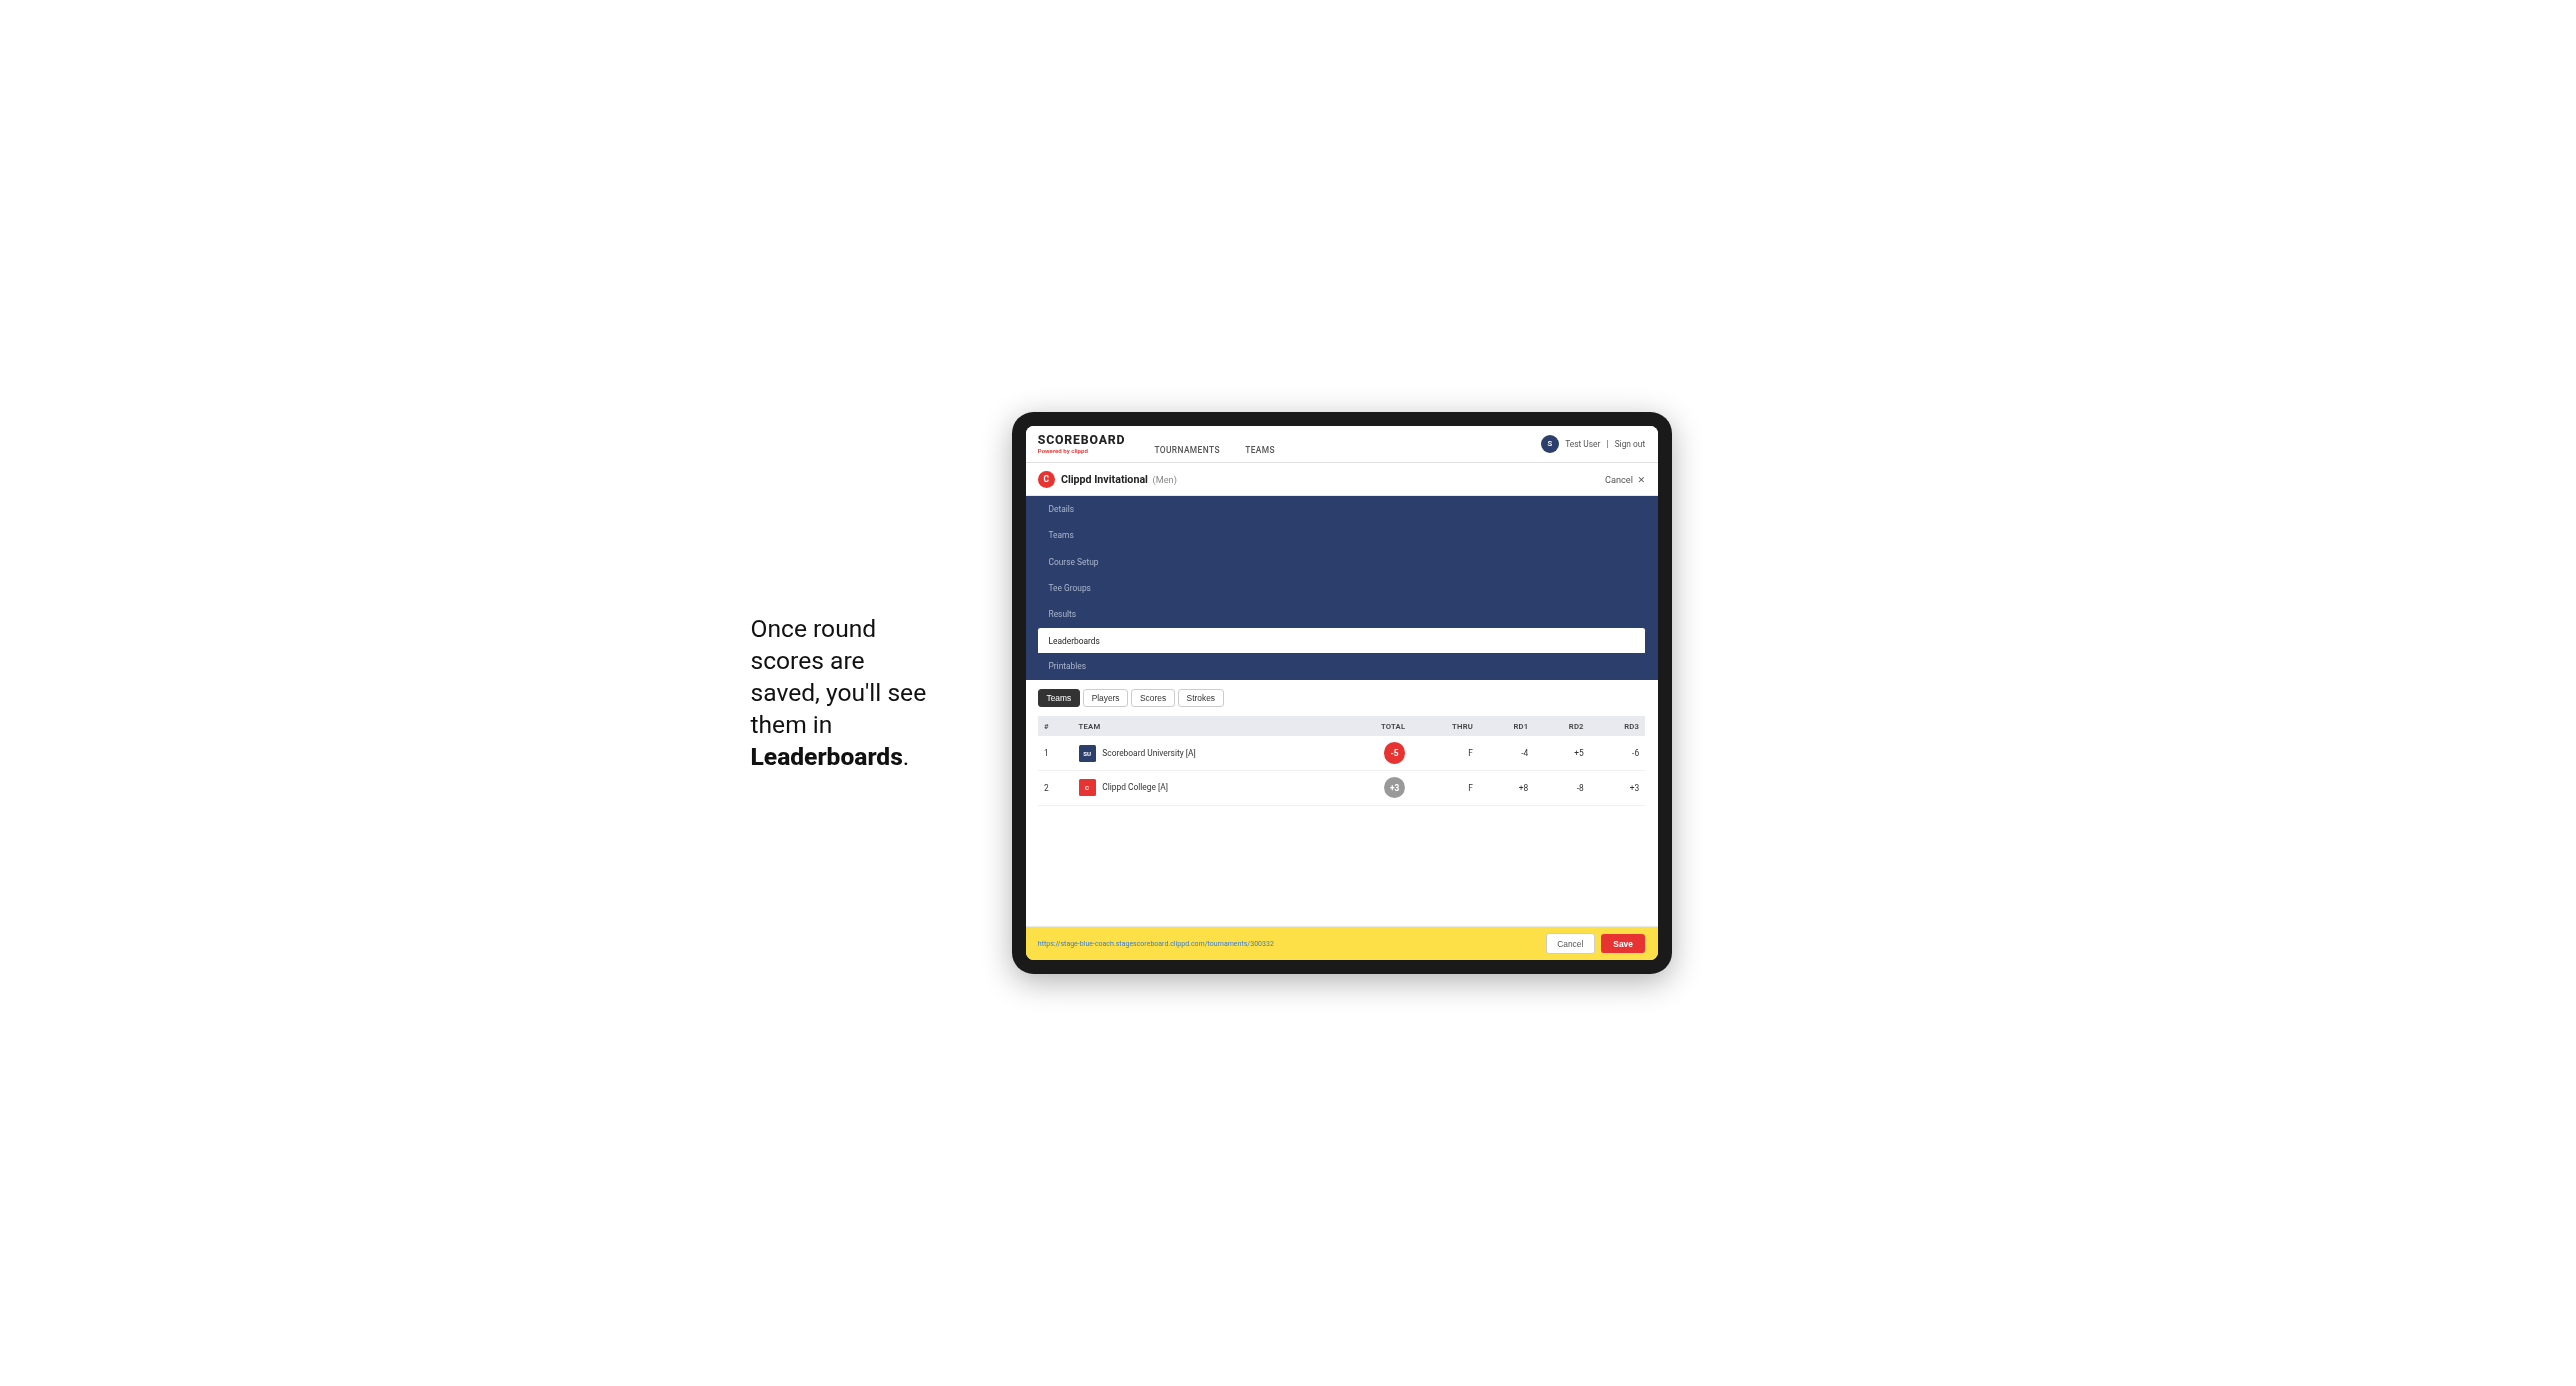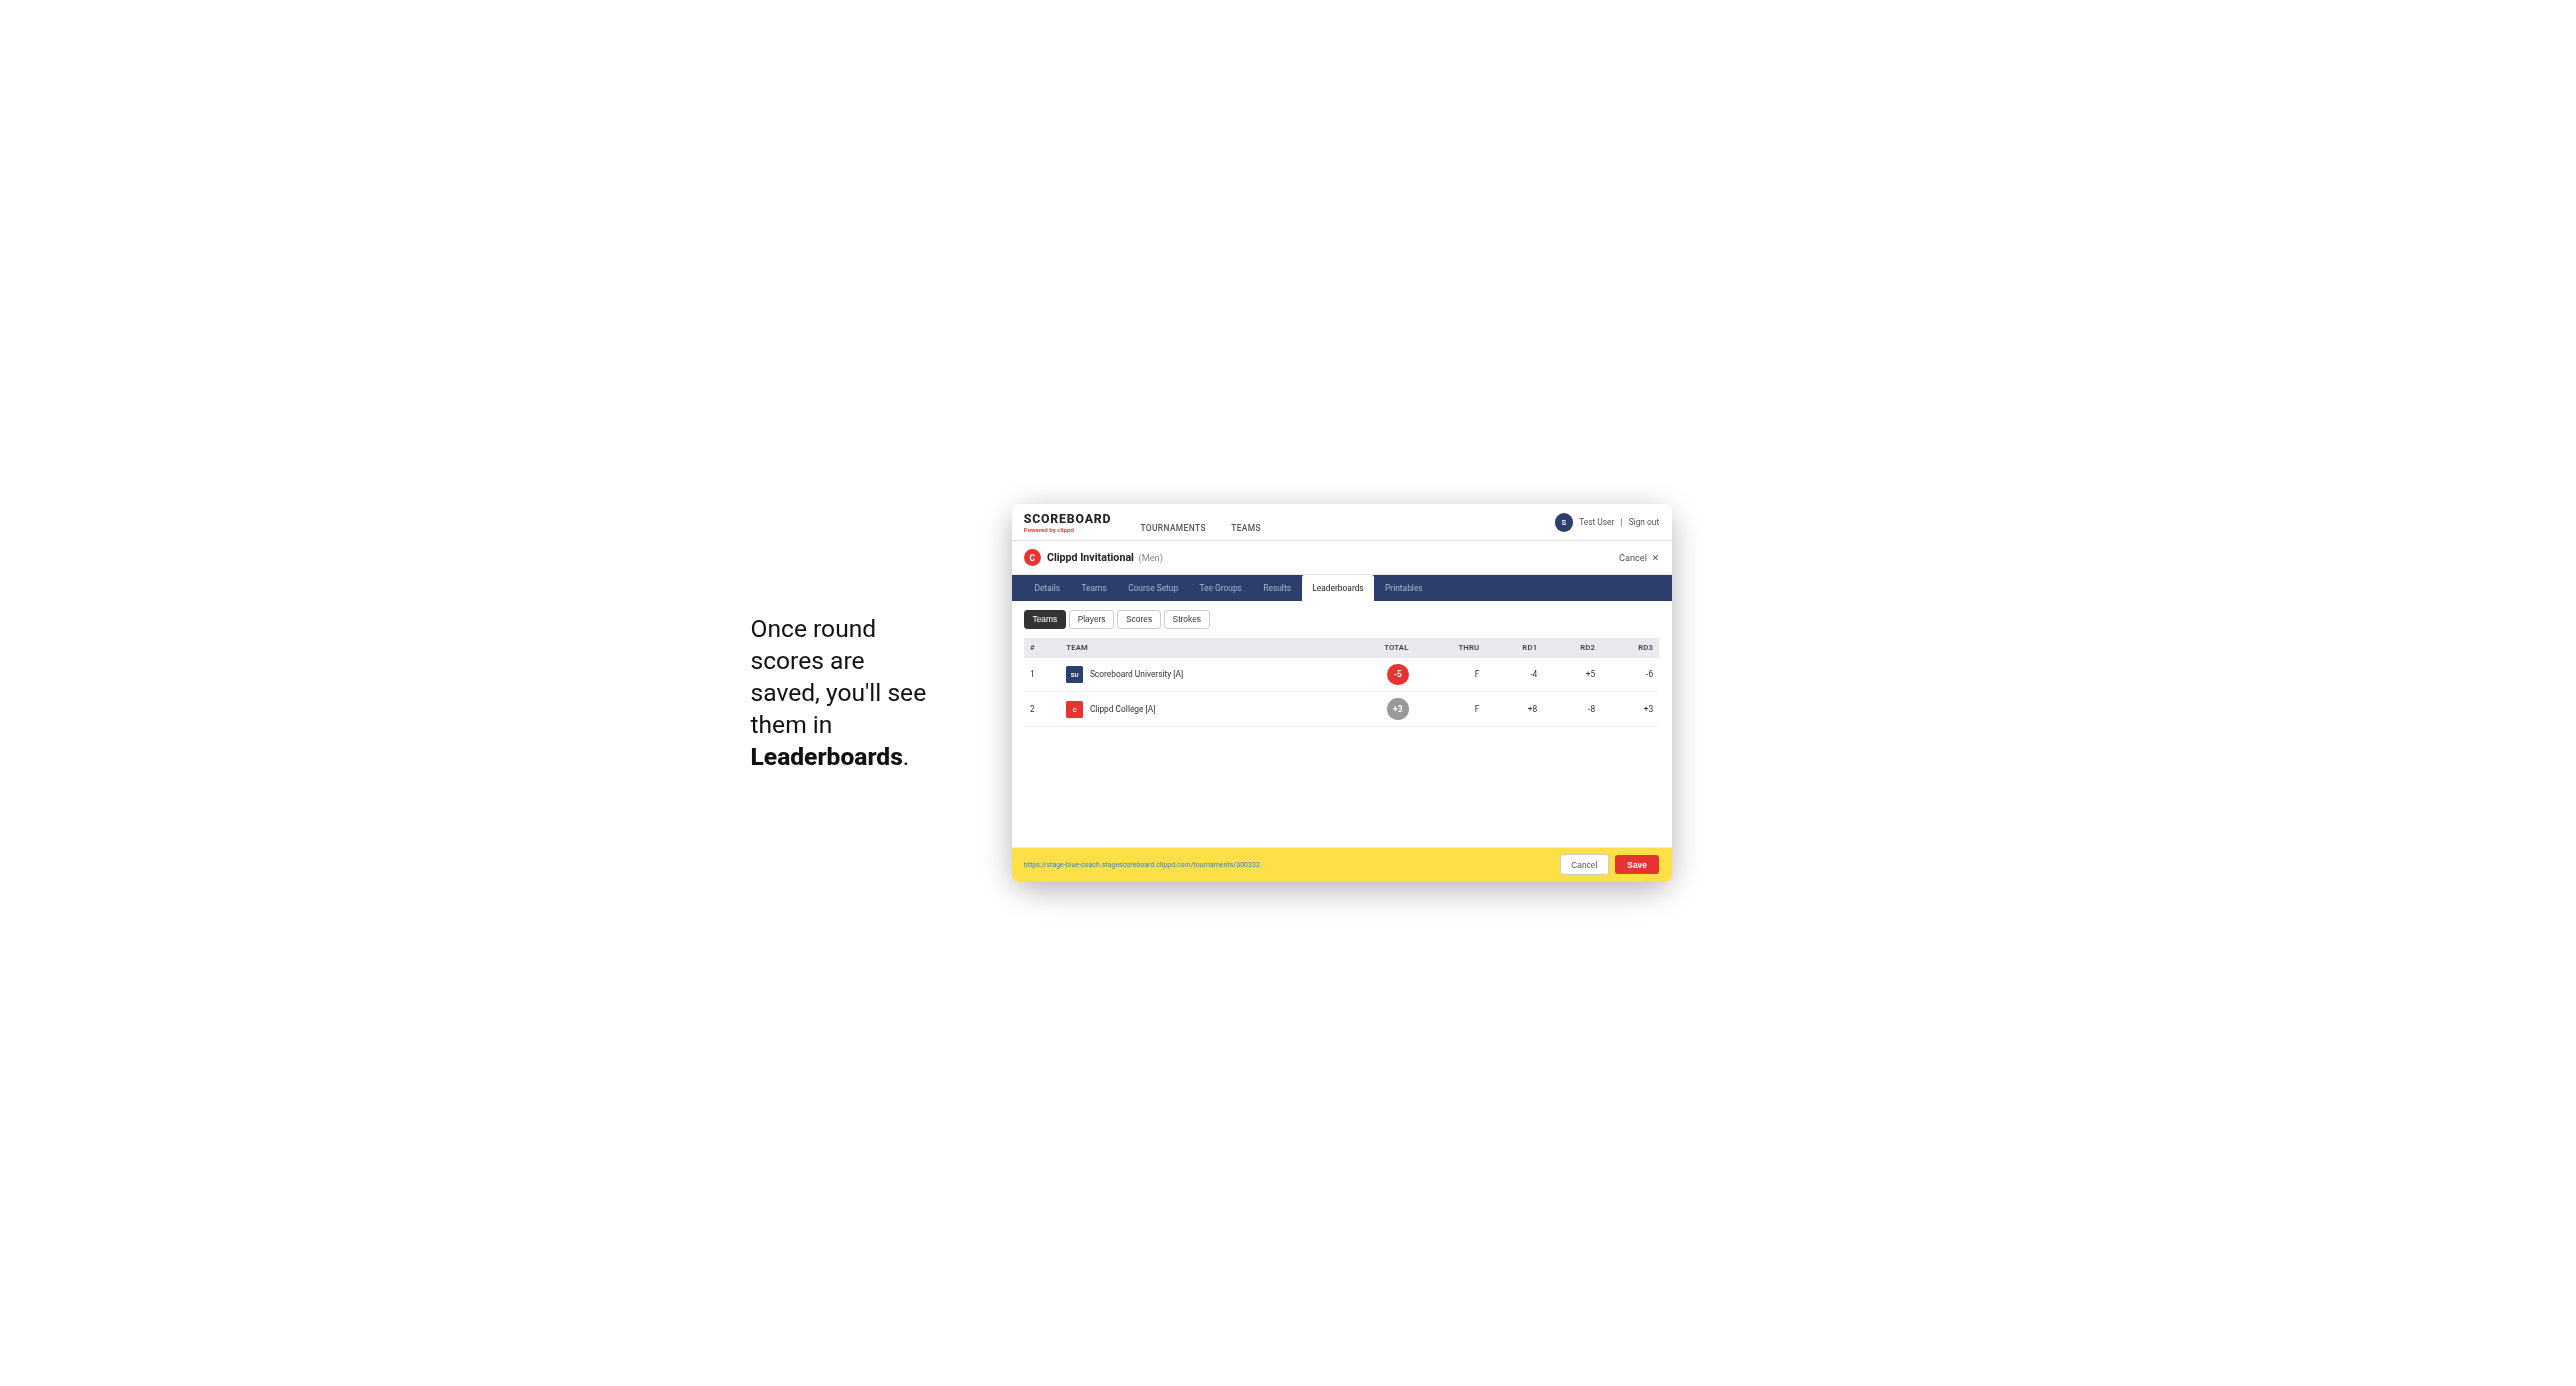--- a/index.html
+++ b/index.html
@@ -25,20 +25,21 @@
       line-height: 1.3;
       color: #111;
     }
     .left-text strong {
       font-weight: 800;
     }
     .tablet-frame {
       flex: 1;
       background: #1a1a1a;
       border-radius: 21.5px;
+      padding: 14px;
       box-shadow: 0 7.7px 31px rgba(0,0,0,0.3);
       max-width: 660px;
     }
     .tablet-screen {
       background: #f0f0f0;
       border-radius: 7.7px;
       overflow: hidden;
     }
     
     .app-header {
@@ -146,20 +147,21 @@
       gap: 4.6px;
       font-size: 9.2px;
       color: #555;
       cursor: pointer;
     }
     
     .sub-nav {
       background: #2c3e6b;
       display: flex;
       padding: 0 12.3px;
+      flex-direction: column;
     }
     .sub-nav-tab {
       padding: 7.7px 10.7px;
       font-size: 8.4px;
       color: #aab5cc;
       cursor: pointer;
       border-bottom: 1.5px solid transparent;
     }
     .sub-nav-tab.active {
       color: #fff;

